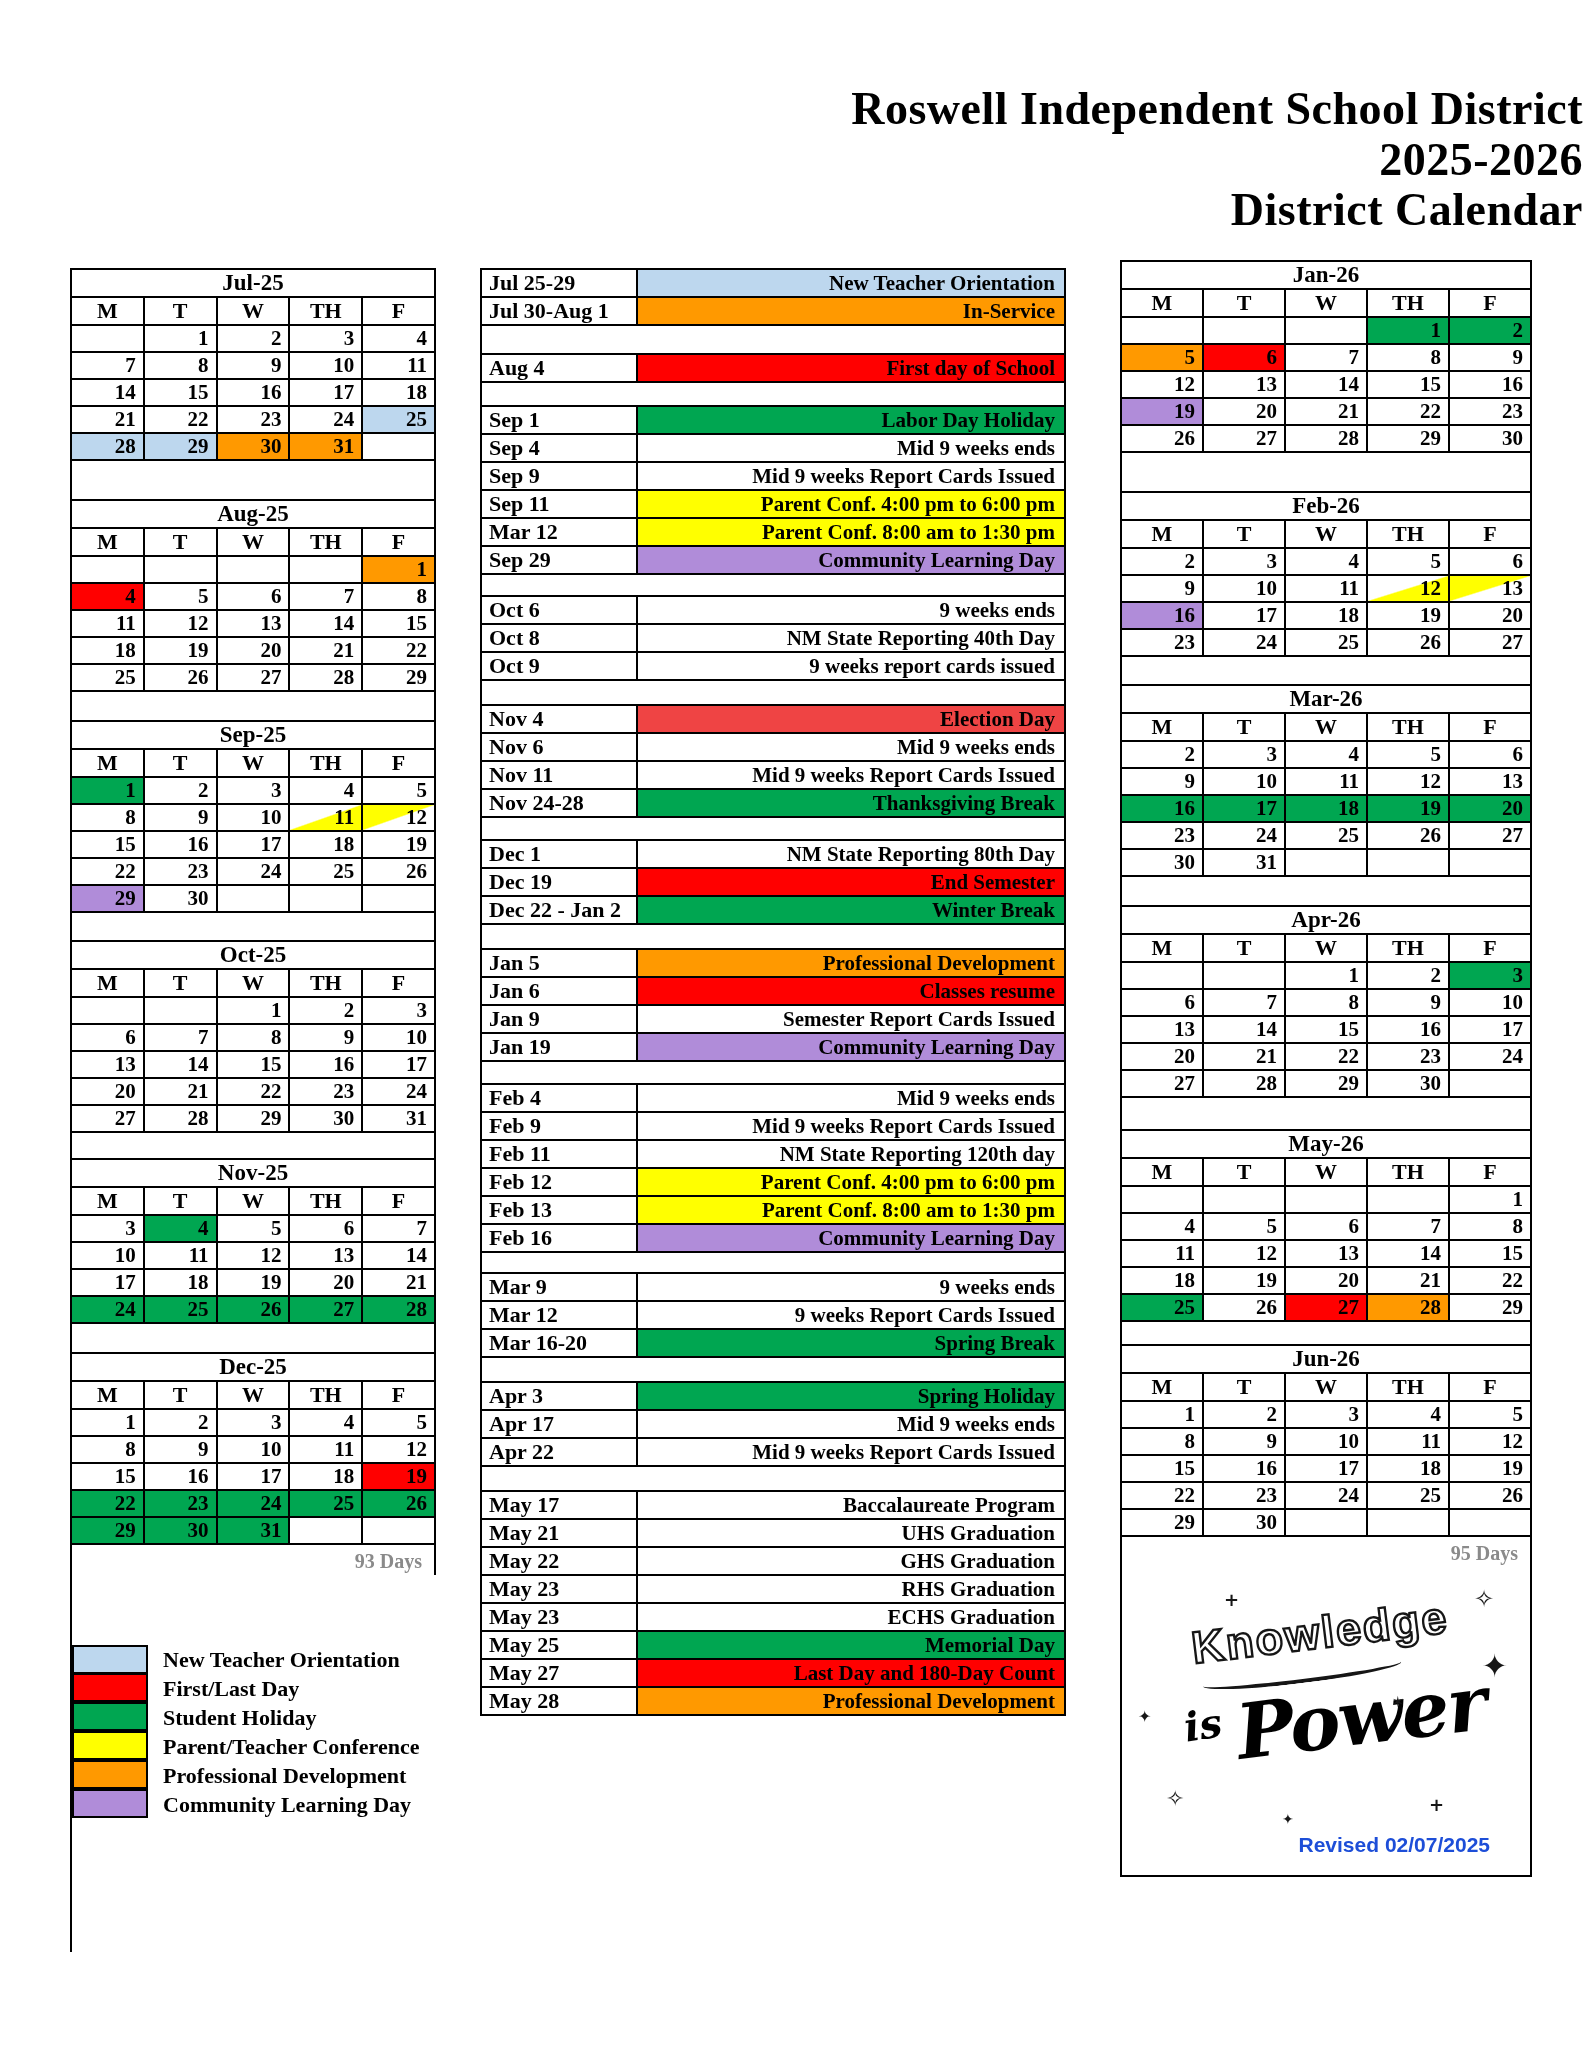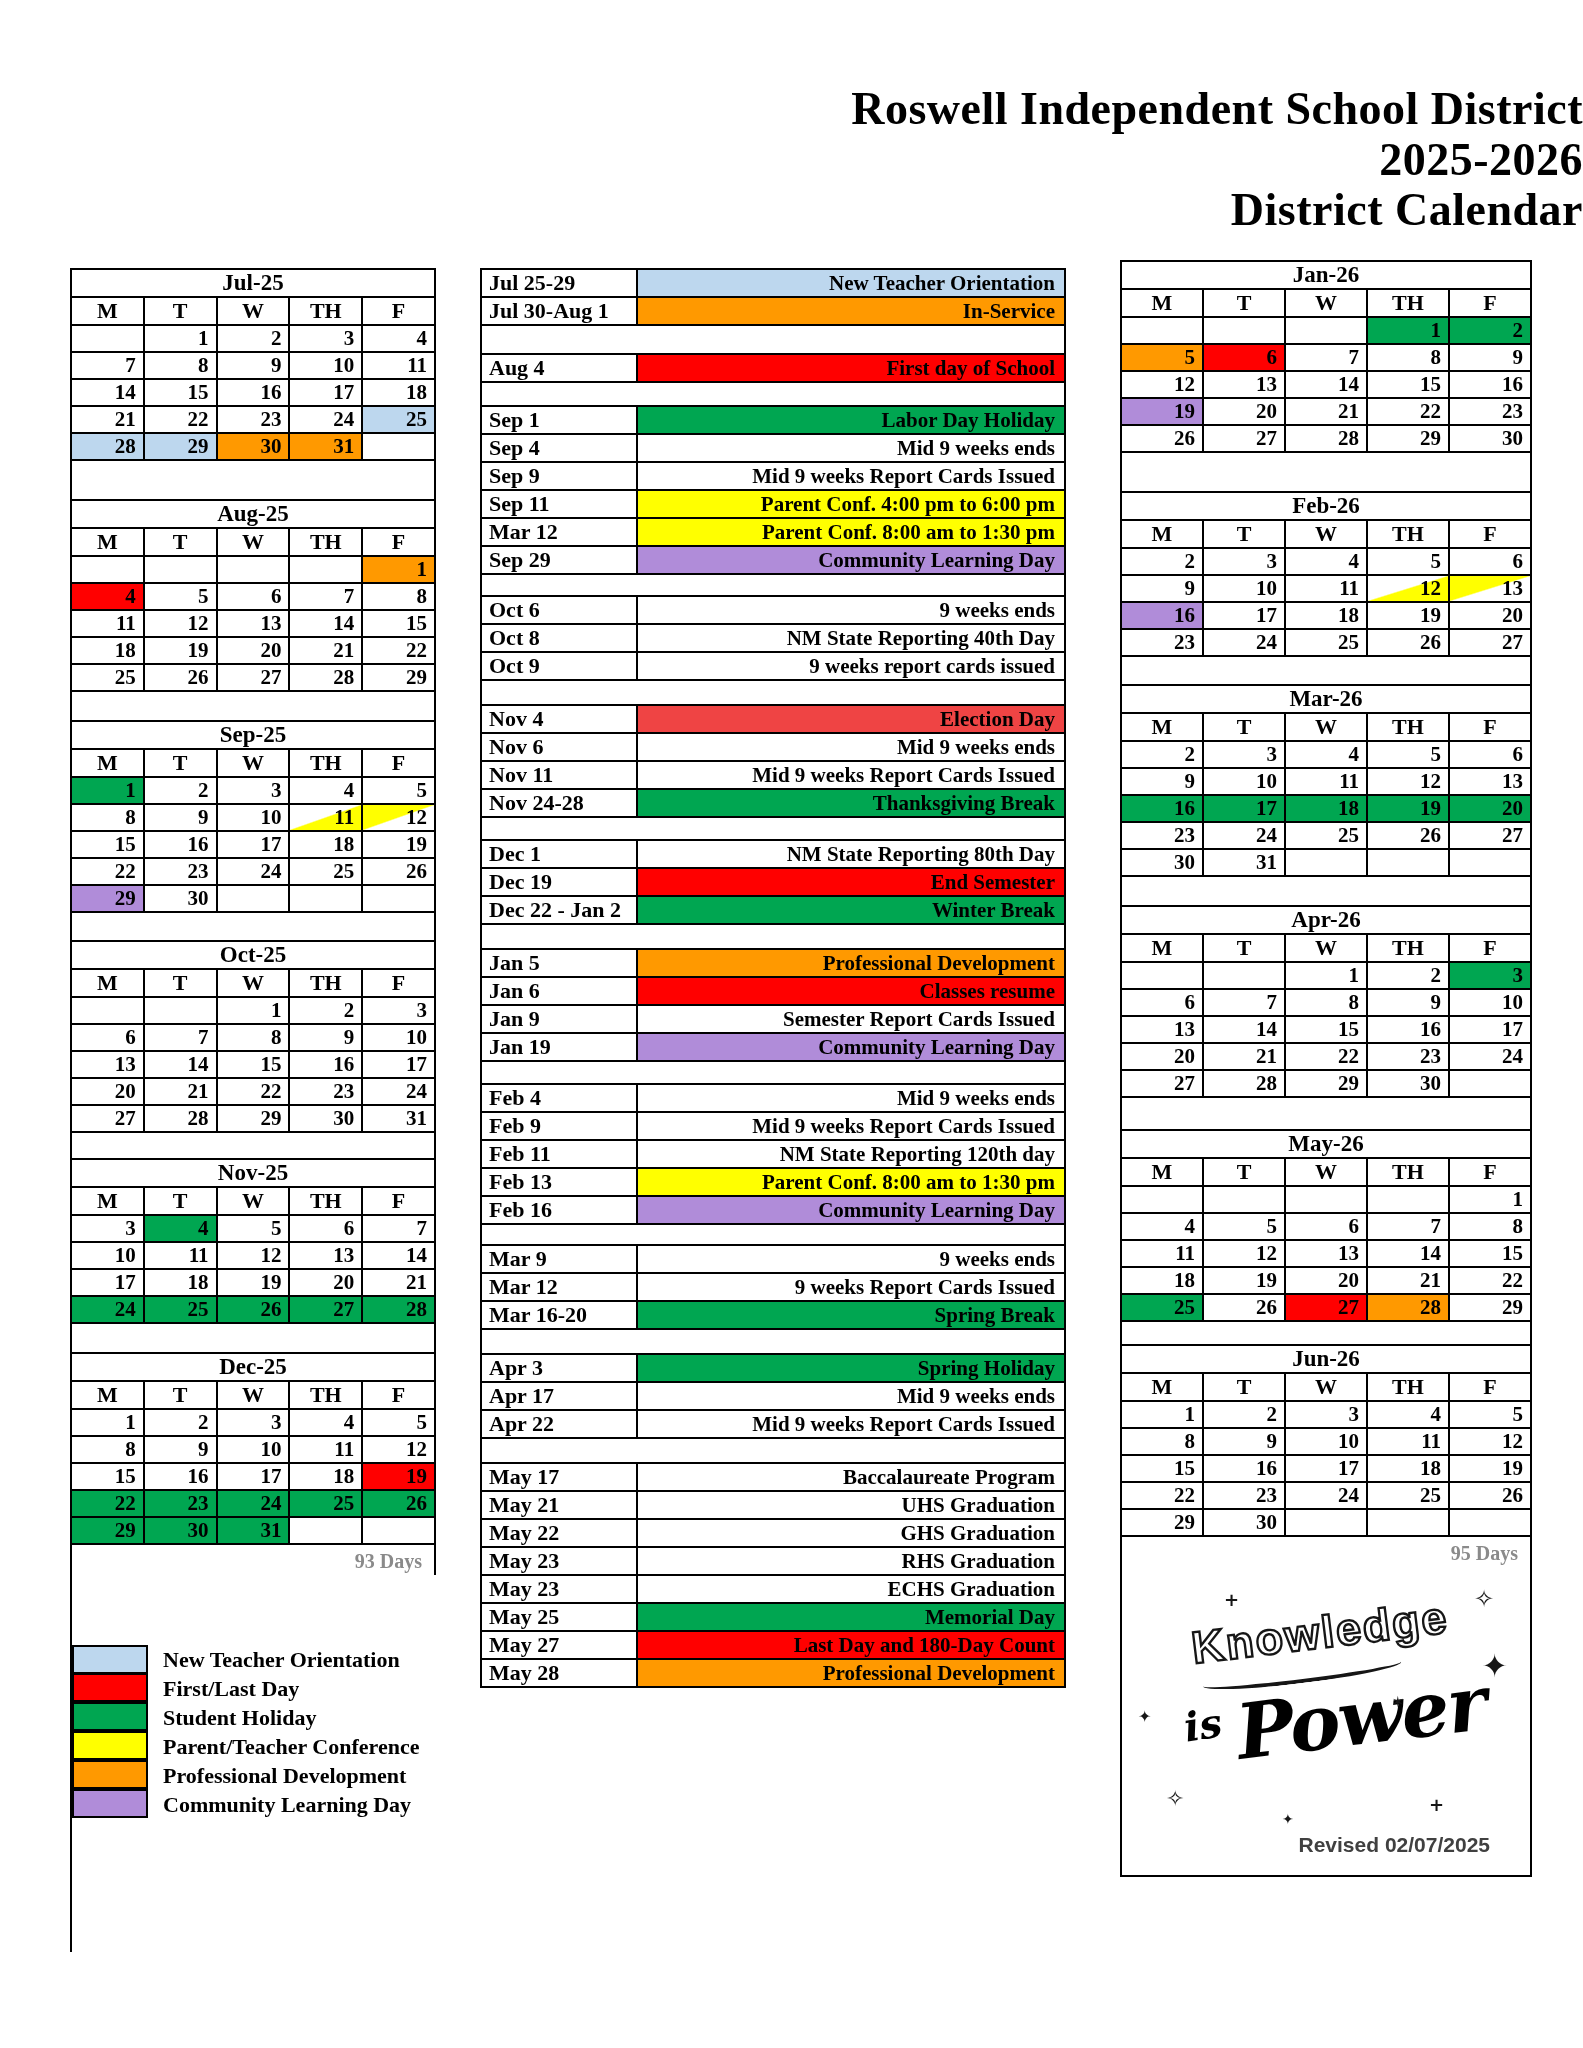--- a/index.html
+++ b/index.html
@@ -38,21 +38,21 @@
   .legend-area{border-left:2px solid #000;height:377px;box-sizing:border-box;padding-top:70px;}
   .legend-row{display:flex;align-items:center;height:29px;}
   .legend-swatch{width:76px;height:29px;border:2px solid #000;box-sizing:border-box;flex:none;margin-top:-2px;}
   .legend-row:first-child .legend-swatch{margin-top:0;}
   .legend-label{font-weight:700;font-size:22px;margin-left:15px;white-space:nowrap;}
 
   
   .kbox{position:relative;height:310px;box-sizing:border-box;
         border-left:2px solid #000;border-right:2px solid #000;border-bottom:2px solid #000;}
   .revised{position:absolute;right:40px;bottom:18px;font-family:"Liberation Sans","DejaVu Sans",sans-serif;
-           font-weight:700;font-size:21px;color:#404040;}
+           font-weight:700;font-size:21px;color:#1d4ed8;}
   .kart{position:absolute;left:10px;top:22px;width:376px;height:230px;}
   .kw1{position:absolute;left:18px;top:18px;width:340px;text-align:center;
        font-family:"Liberation Sans","DejaVu Sans",sans-serif;font-weight:700;font-size:45px;
        letter-spacing:2px;color:#fff;-webkit-text-stroke:2.4px #161616;transform:rotate(-7deg);}
   .kunder{position:absolute;left:70px;top:76px;width:200px;height:14px;
           border-bottom:4px solid #161616;border-radius:50%;transform:rotate(-7deg);}
   .kw2{position:absolute;left:52px;top:112px;font-style:italic;font-weight:700;font-size:40px;
        font-family:"DejaVu Serif","Liberation Serif",serif;transform:rotate(-9deg);}
   .kw3{position:absolute;left:104px;top:84px;font-style:italic;font-weight:700;font-size:76px;
        font-family:"DejaVu Serif","Liberation Serif",serif;letter-spacing:-2px;transform:rotate(-7deg);}
@@ -541,20 +541,24 @@
             </tr>
             <tr>
               <td class="edate">Feb 9</td>
               <td class="edesc">Mid 9 weeks Report Cards Issued</td>
             </tr>
             <tr>
               <td class="edate">Feb 11</td>
               <td class="edesc">NM State Reporting 120th day</td>
             </tr>
             <tr>
+              <td class="edate">Feb 12</td>
+              <td class="edesc" style="background: rgb(255, 255, 0);">Parent Conf. 4:00 pm to 6:00 pm</td>
+            </tr>
+            <tr>
               <td class="edate">Feb 13</td>
               <td class="edesc" style="background: rgb(255, 255, 0);">Parent Conf. 8:00 am to 1:30 pm</td>
             </tr>
             <tr>
               <td class="edate">Feb 16</td>
               <td class="edesc" style="background: rgb(176, 140, 217);">Community Learning Day</td>
             </tr>
           </tbody>
         </table>
         <div class="rail" style="height: 19px;"></div>

